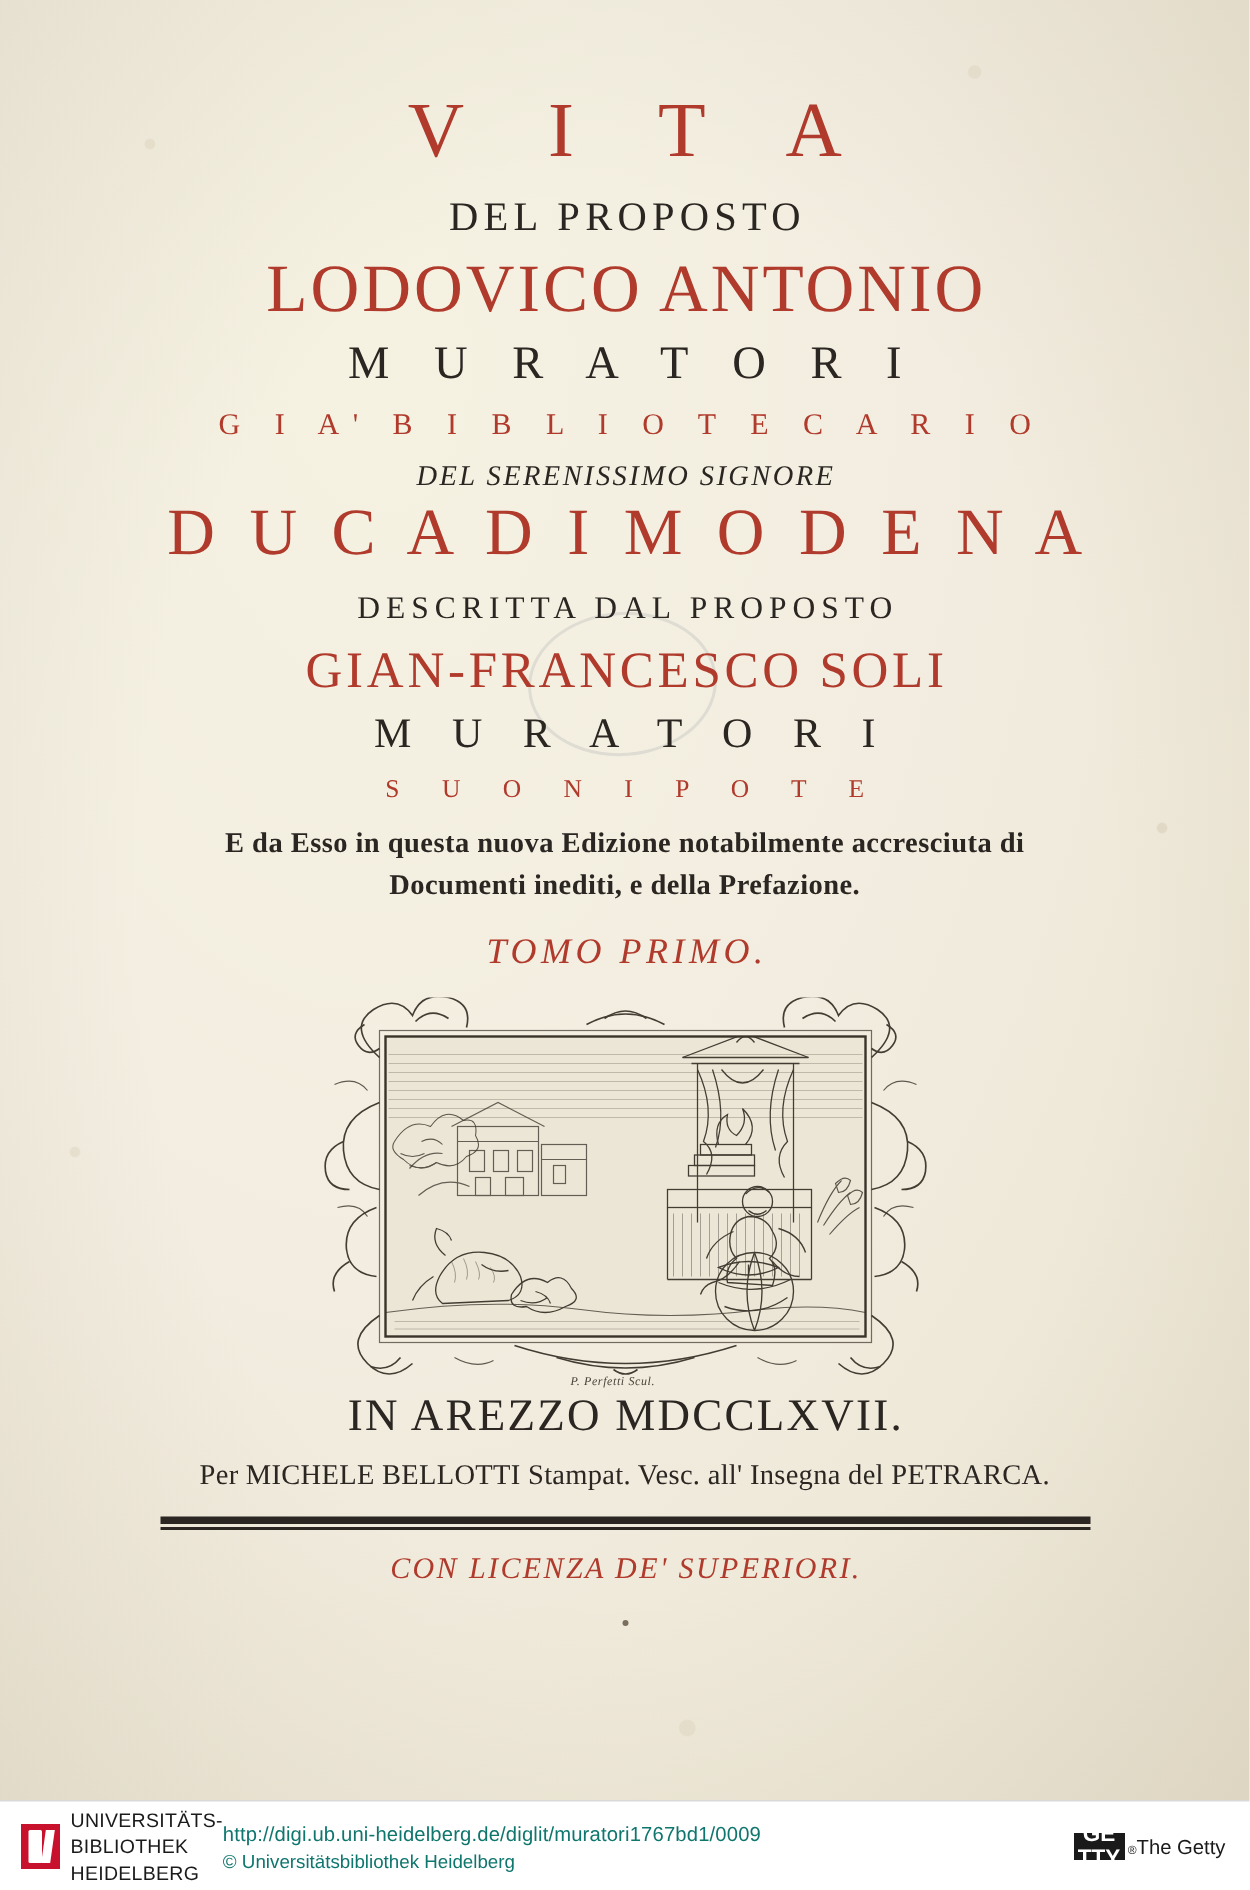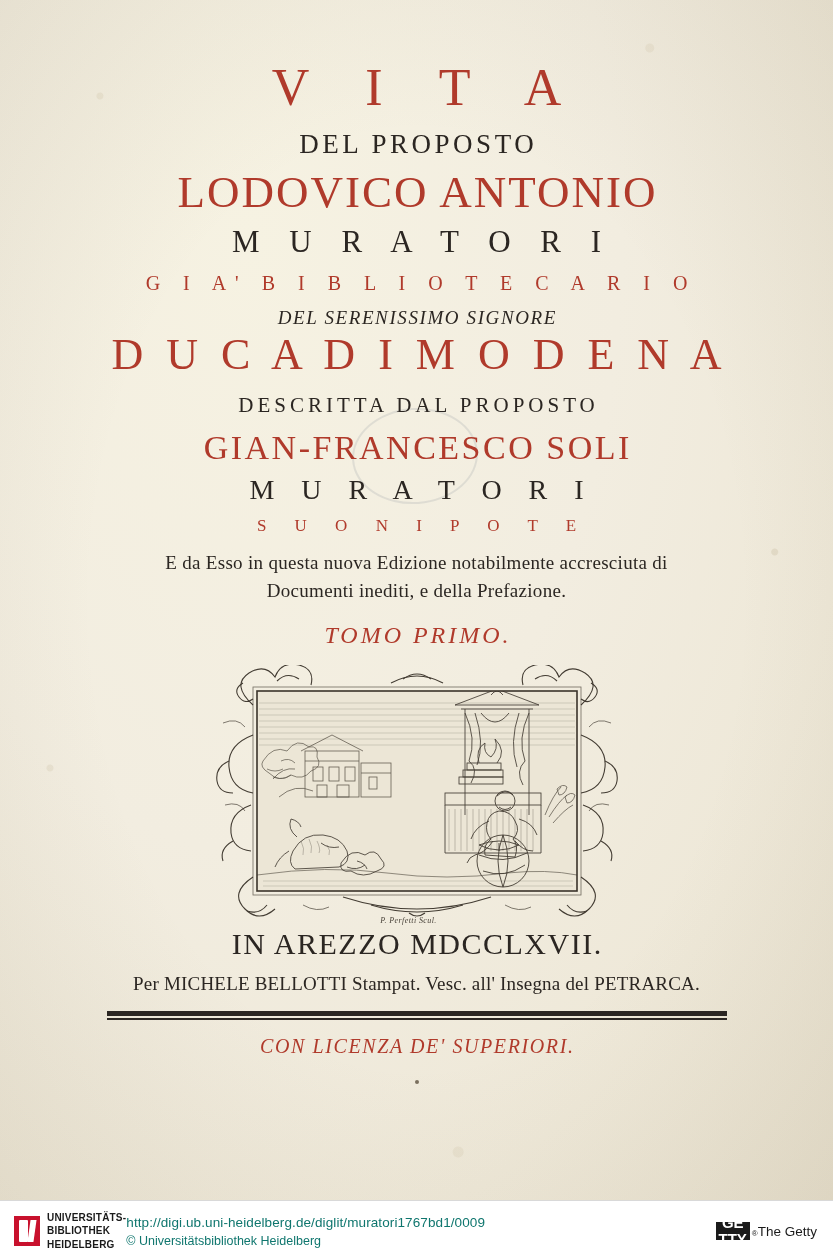--- a/index.html
+++ b/index.html
@@ -128,20 +128,21 @@
     letter-spacing: 12px;
     margin-top: 10px;
     text-indent: 12px;
   }
   .l-note {
     font-size: 19px;
     line-height: 1.38;
     margin-top: 14px;
     letter-spacing: .3px;
     padding: 0 80px;
+    font-weight: bold;
   }
   .l-tomo {
     font-size: 24px;
     font-style: italic;
     letter-spacing: 3px;
     margin-top: 18px;
     text-indent: 3px;
   }
 
   
@@ -239,22 +240,22 @@
   .ub-mark:after {
     content: "";
     position: absolute;
     left: 15px; top: 4px;
     width: 6px; height: 22px;
     background: #ffffff;
     transform: skewX(-8deg);
   }
   .ub-text {
     font-family: "Liberation Sans", sans-serif;
-    font-size: 10px;
-    font-weight: bold;
+    font-size: 13px;
+    font-weight: normal;
     line-height: 1.35;
     color: #1a1a1a;
     letter-spacing: .2px;
   }
   .footer-center {
     flex: 1;
     text-align: left;
     font-family: "Liberation Sans", sans-serif;
     color: #0f766e;
   }

